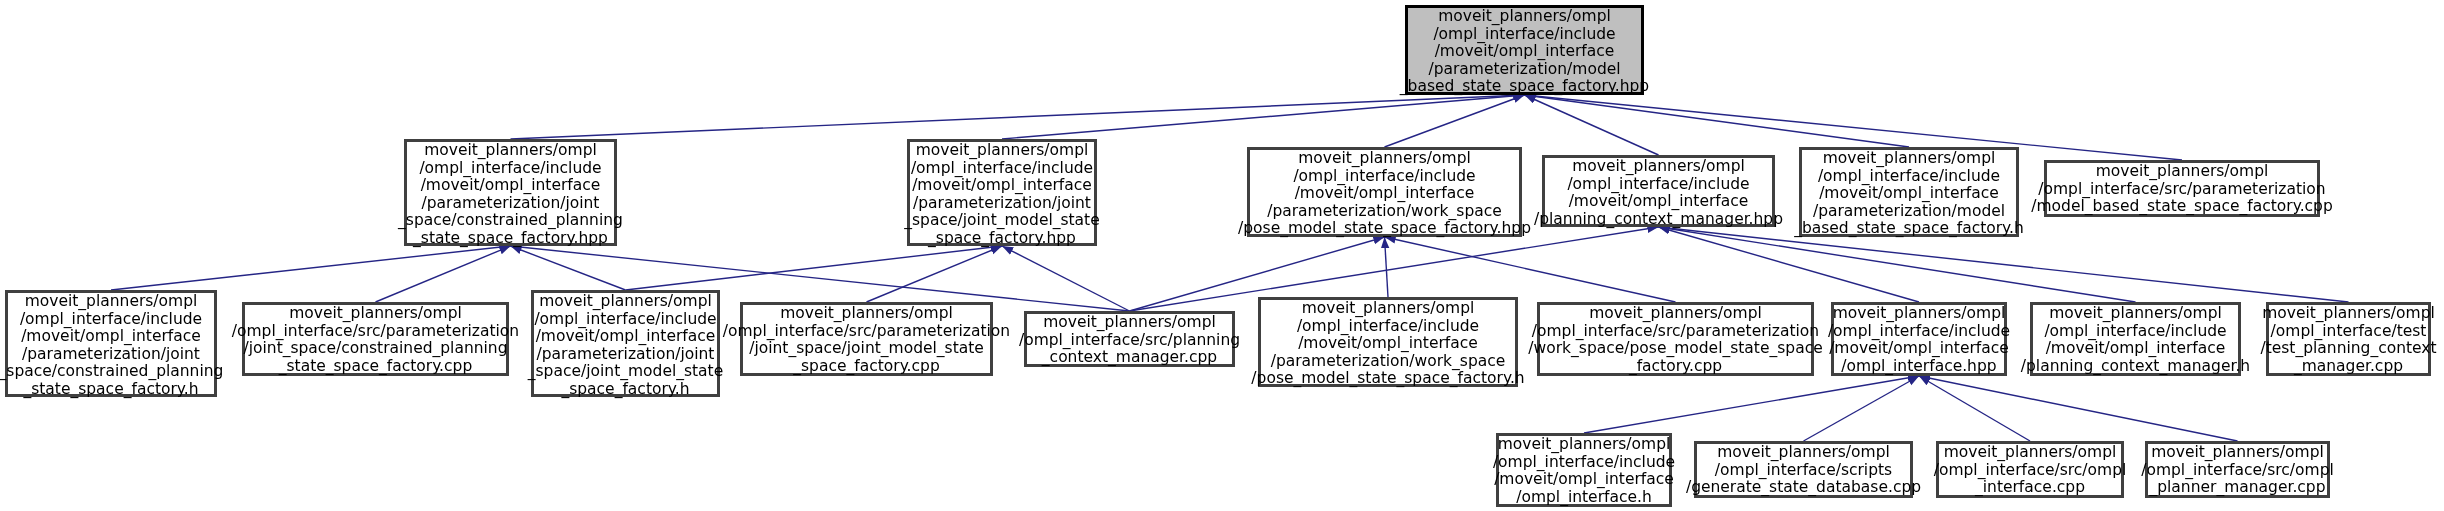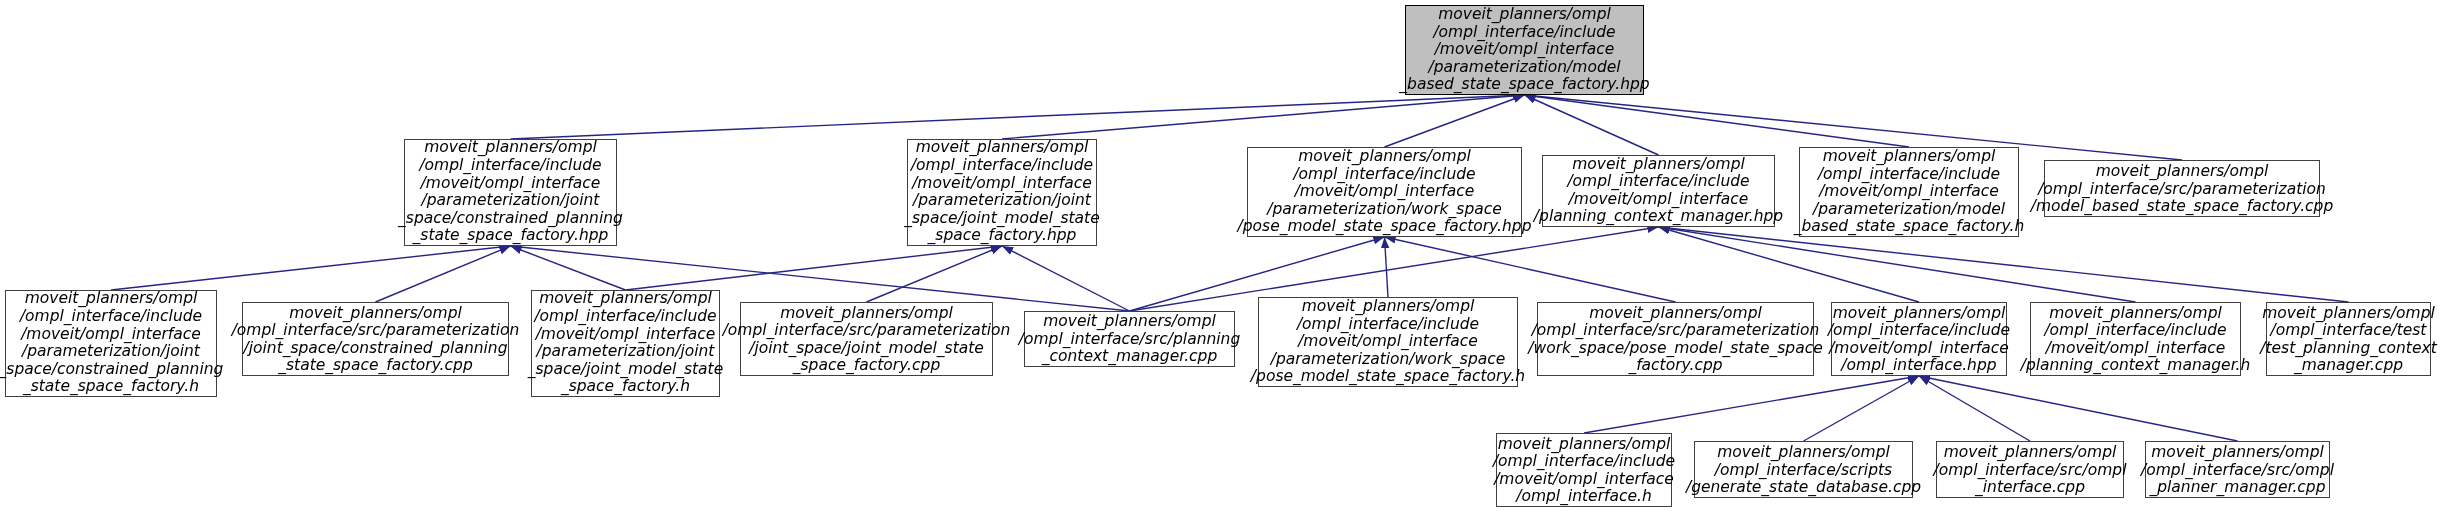--- a/index.html
+++ b/index.html
@@ -19,32 +19,31 @@
     position: absolute;
     left: 0;
     top: 0;
     width: 2444px;
     height: 511px;
     pointer-events: none;
   }
   .node {
     position: absolute;
     box-sizing: border-box;
-    border: 1px solid #404040;
+    border: 3px solid #404040;
     background: #ffffff;
     color: #000000;
     font-size: 15.5px;
     line-height: 17.6px;
     text-align: center;
     display: flex;
-    align-items: flex-end;
+    align-items: flex-start;
     justify-content: center;
     white-space: pre;
     z-index: 2;
-    font-style: italic;
   }
   .node.root {
     background: #bfbfbf;
     border-color: #000000;
   }
 </style>
 </head>
 <body>
 
 <div id="graph">

